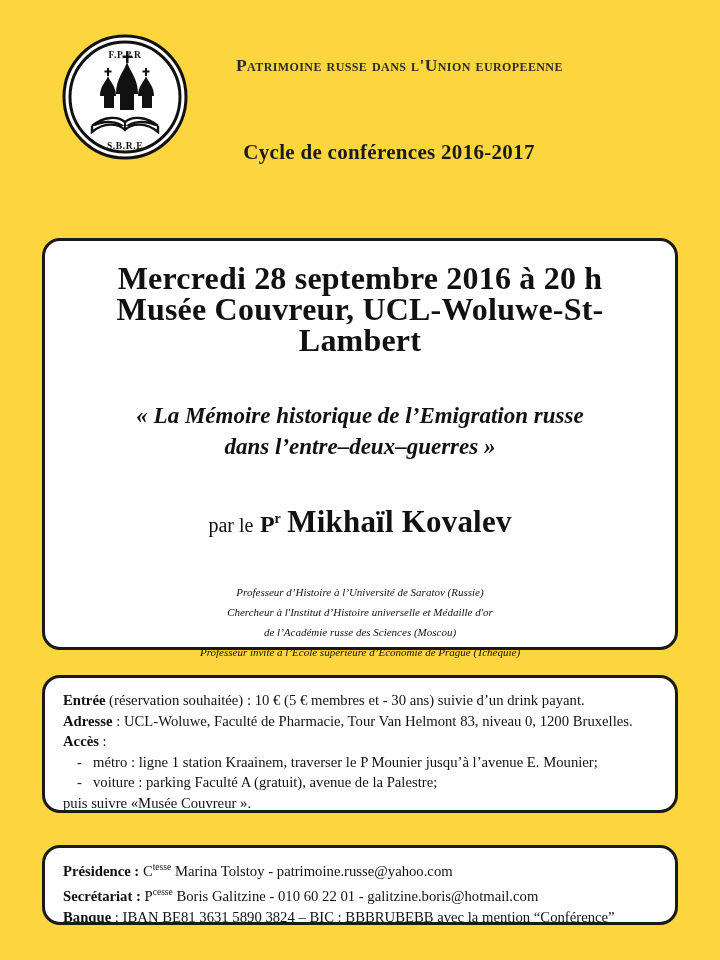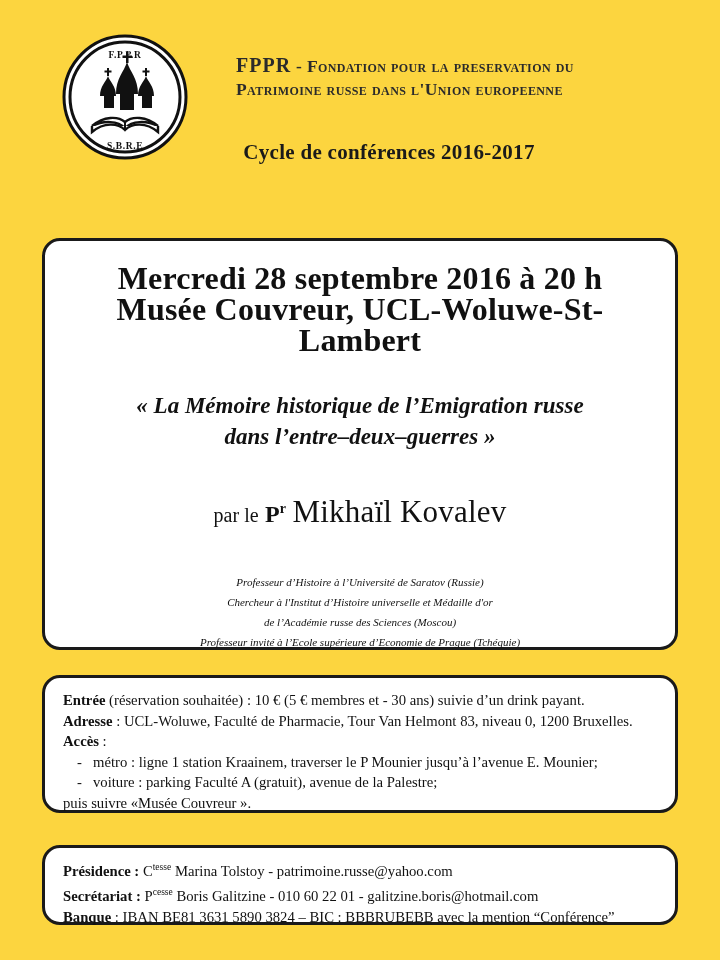--- a/index.html
+++ b/index.html
@@ -90,38 +90,38 @@
   }
 
   .when-where {
     font-weight: bold;
     font-size: 32px;
     line-height: 31px;
     letter-spacing: 0.2px;
   }
 
   .talk-title {
-    margin-top: 34px;
+    margin-top: 44px;
     font-style: italic;
     font-weight: bold;
     font-size: 23px;
     line-height: 31px;
   }
 
   .speaker {
     margin-top: 40px;
     font-size: 26px;
     line-height: 34px;
   }
   .speaker .by {
     font-weight: normal;
     font-size: 20px;
   }
   .speaker .name {
-    font-weight: normal;
+    font-weight: bold;
     font-size: 31px;
     letter-spacing: 0.2px;
   }
   .speaker .pr {
     font-weight: bold;
     font-size: 24px;
   }
   .speaker .pr sup {
     font-size: 14px;
     vertical-align: super;
@@ -211,24 +211,20 @@
           <path d="M30 92 C42 82, 56 82, 63 88 C70 82, 84 82, 96 92 C84 86, 70 87, 63 94 C56 87, 42 86, 30 92 Z"></path>
           <path d="M30 92 L30 98 C42 88, 56 89, 63 96 C70 89, 84 88, 96 98 L96 92"></path>
         </g>
         <line x1="63" y1="88" x2="63" y2="96" stroke="#111111" stroke-width="2"></line>
         <text x="63" y="24" font-family="Liberation Serif, serif" font-size="9.5" font-weight="bold" text-anchor="middle" fill="#111111" letter-spacing="0.6">F.P.P.R</text>
         <text x="63" y="115" font-family="Liberation Serif, serif" font-size="9.5" font-weight="bold" text-anchor="middle" fill="#111111" letter-spacing="0.6">S.B.R.E</text>
       </svg>
     </div>
 
     <div class="org-title">
-      <div class="org-line">
-        <span class="fppr">FPPR</span>
-        <span>- Fondation pour la preservation du</span>
-      </div>
       <div class="org-line">Patrimoine russe dans l'Union europeenne</div>
     </div>
 
     <div class="cycle">Cycle  de conférences 2016-2017</div>
   </div>
 
   <div class="panel panel-main">
     <div class="when-where">
       <div>Mercredi 28 septembre 2016 à 20 h</div>
       <div>Musée Couvreur, UCL-Woluwe-St-Lambert</div>

